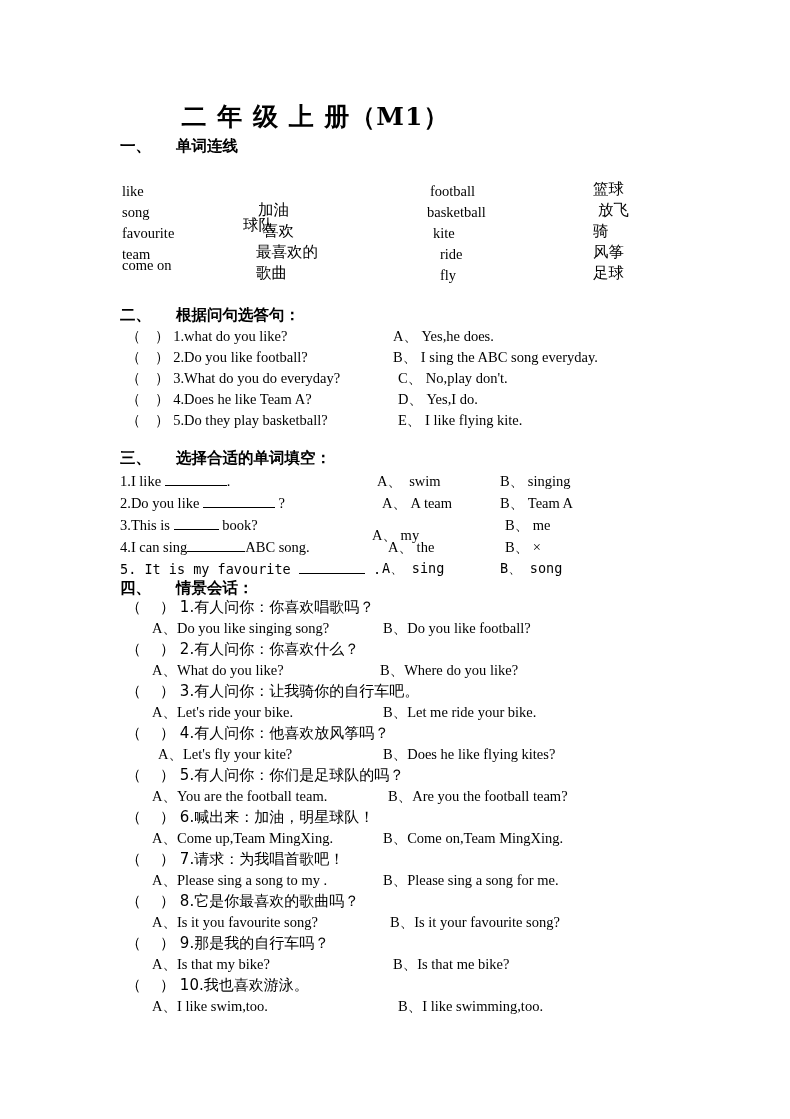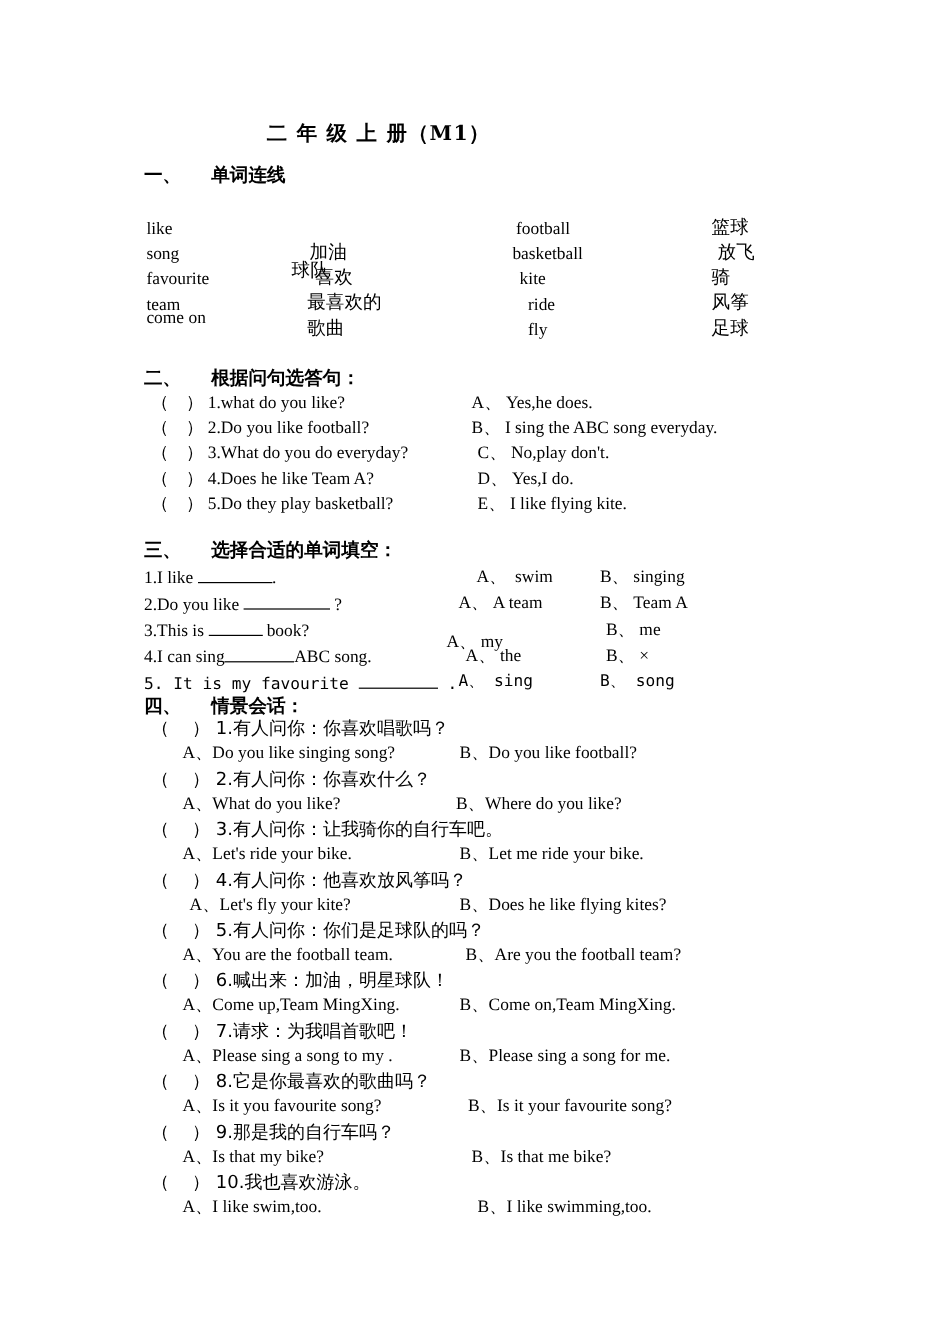--- a/index.html
+++ b/index.html
@@ -24,21 +24,21 @@
 
   
   .doc-title {
     position: absolute;
     left: 0;
     top: 100px;
     width: 631px;
     text-align: center;
     font-family: "DejaVu Serif", "Liberation Serif", serif;
     font-weight: bold;
-    font-size: 17px;
+    font-size: 25px;
     letter-spacing: 1px;
     white-space: pre;
   }
 
   
   .sec-head {
     position: absolute;
     font-family: "DejaVu Sans", "Liberation Sans", sans-serif;
     font-weight: bold;
     font-size: 15.5px;
@@ -134,21 +134,21 @@
   <div class="ln" style="left:120px; top:474px;"><span>1.I like </span><span class="blank" style="width:62px;"></span><span>.</span></div>
 
   <div class="ln" style="left:120px; top:496px;"><span>2.Do you like </span><span class="blank" style="width:72px;"></span><span> ?</span></div>
 
   <div class="ln" style="left:120px; top:518px;"><span>3.This is </span><span class="blank" style="width:45px;"></span><span> book?</span></div>
 
   <div class="ln" style="left:120px; top:540px;"><span>4.I can sing</span><span class="blank" style="width:58px;"></span><span>ABC song.</span></div>
 
   <div class="ln mono" style="left:120px; top:562px;"><span>5. It is my favourite </span><span class="blank" style="width:66px;"></span><span> .</span></div>
 
-  <div class="ln" style="left:377px; top:474px;margin-left:20px;">A、  swim</div>
+  <div class="ln" style="left:377px; top:474px;">A、  swim</div>
   <div class="ln" style="left:382px; top:496px;">A、 A team</div>
   <div class="ln" style="left:372px; top:518px;margin-top:10px;">A、 my</div>
   <div class="ln" style="left:388px; top:540px;">A、 the</div>
   <div class="ln mono" style="left:382px; top:562px;">A、 sing</div>
 
   <div class="ln" style="left:500px; top:474px;">B、 singing</div>
   <div class="ln" style="left:500px; top:496px;">B、 Team A</div>
   <div class="ln" style="left:505px; top:518px;">B、 me</div>
   <div class="ln" style="left:505px; top:540px;">B、 ×</div>
   <div class="ln mono" style="left:500px; top:562px;">B、 song</div>

